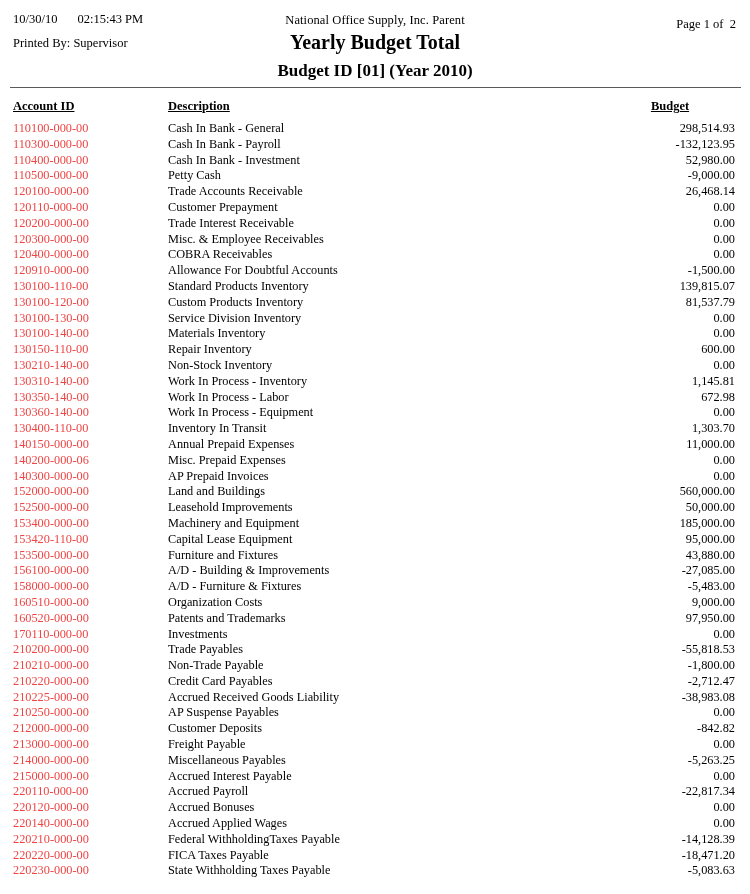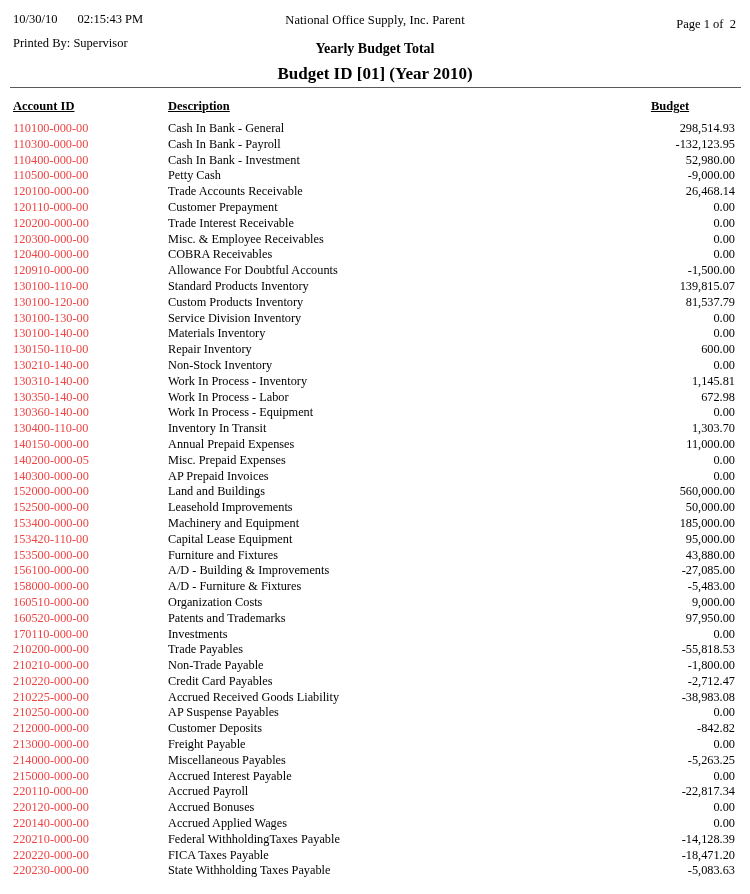--- a/index.html
+++ b/index.html
@@ -12,21 +12,21 @@
   }
   .page { position: relative; width: 750px; height: 894px; background: #ffffff; overflow: hidden; }
 
   
   .header { position: relative; height: 100px; }
   .header-left { position: absolute; left: 13px; top: 12px; font-size: 12.5px; }
   .date-line { display: flex; gap: 20px; white-space: nowrap; }
   .printed-line { margin-top: 9px; white-space: nowrap; }
   .header-center { position: absolute; left: 0; right: 0; top: 13px; text-align: center; }
   .company { font-size: 12.5px; font-weight: normal; letter-spacing: .1px; }
-  .report-title { font-size: 14px; font-weight: bold; margin-top: 13px; }
+  .report-title { font-size: 20px; font-weight: bold; margin-top: 3px; }
   .report-subtitle { font-size: 17px; font-weight: bold; margin-top: 7px; }
   .header-right { position: absolute; right: 14px; top: 17px; font-size: 12.5px; white-space: pre; }
   .rule { position: absolute; left: 10px; right: 9px; top: 87px; border-top: 1px solid #5a5a5a; }
 
   
   .table { position: absolute; left: 13px; right: 15px; top: 99px; }
   .thead { display: flex; font-weight: bold; font-size: 12.5px; line-height: 14px; }
   .th { text-decoration: underline; white-space: nowrap; }
   .th-id { width: 155px; }
   .th-desc { flex: 1; }
@@ -169,21 +169,21 @@
           <span class="cell cell-id">130400-110-00</span>
           <span class="cell cell-desc">Inventory In Transit</span>
           <span class="cell cell-budget">1,303.70</span>
         </div>
         <div class="row">
           <span class="cell cell-id">140150-000-00</span>
           <span class="cell cell-desc">Annual Prepaid Expenses</span>
           <span class="cell cell-budget">11,000.00</span>
         </div>
         <div class="row">
-          <span class="cell cell-id">140200-000-05</span>
+          <span class="cell cell-id">140200-000-06</span>
           <span class="cell cell-desc">Misc. Prepaid Expenses</span>
           <span class="cell cell-budget">0.00</span>
         </div>
         <div class="row">
           <span class="cell cell-id">140300-000-00</span>
           <span class="cell cell-desc">AP Prepaid Invoices</span>
           <span class="cell cell-budget">0.00</span>
         </div>
         <div class="row">
           <span class="cell cell-id">152000-000-00</span>

